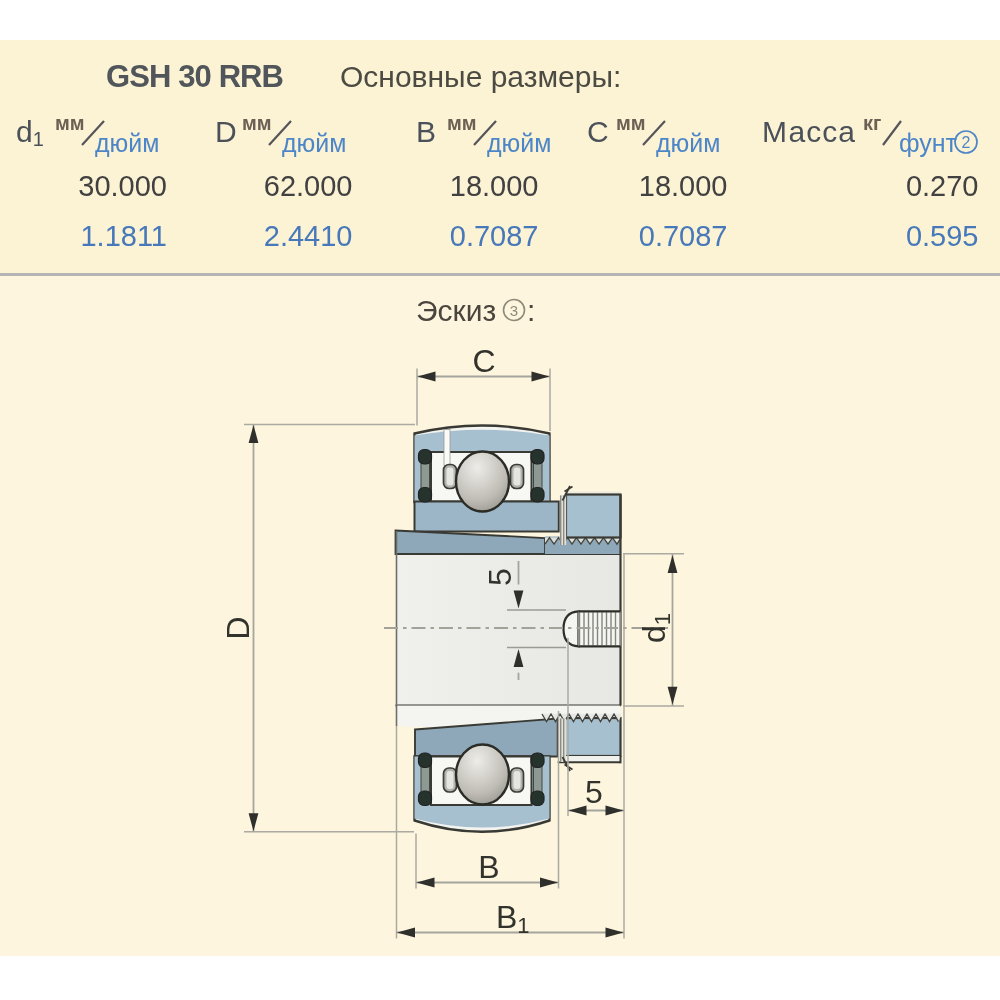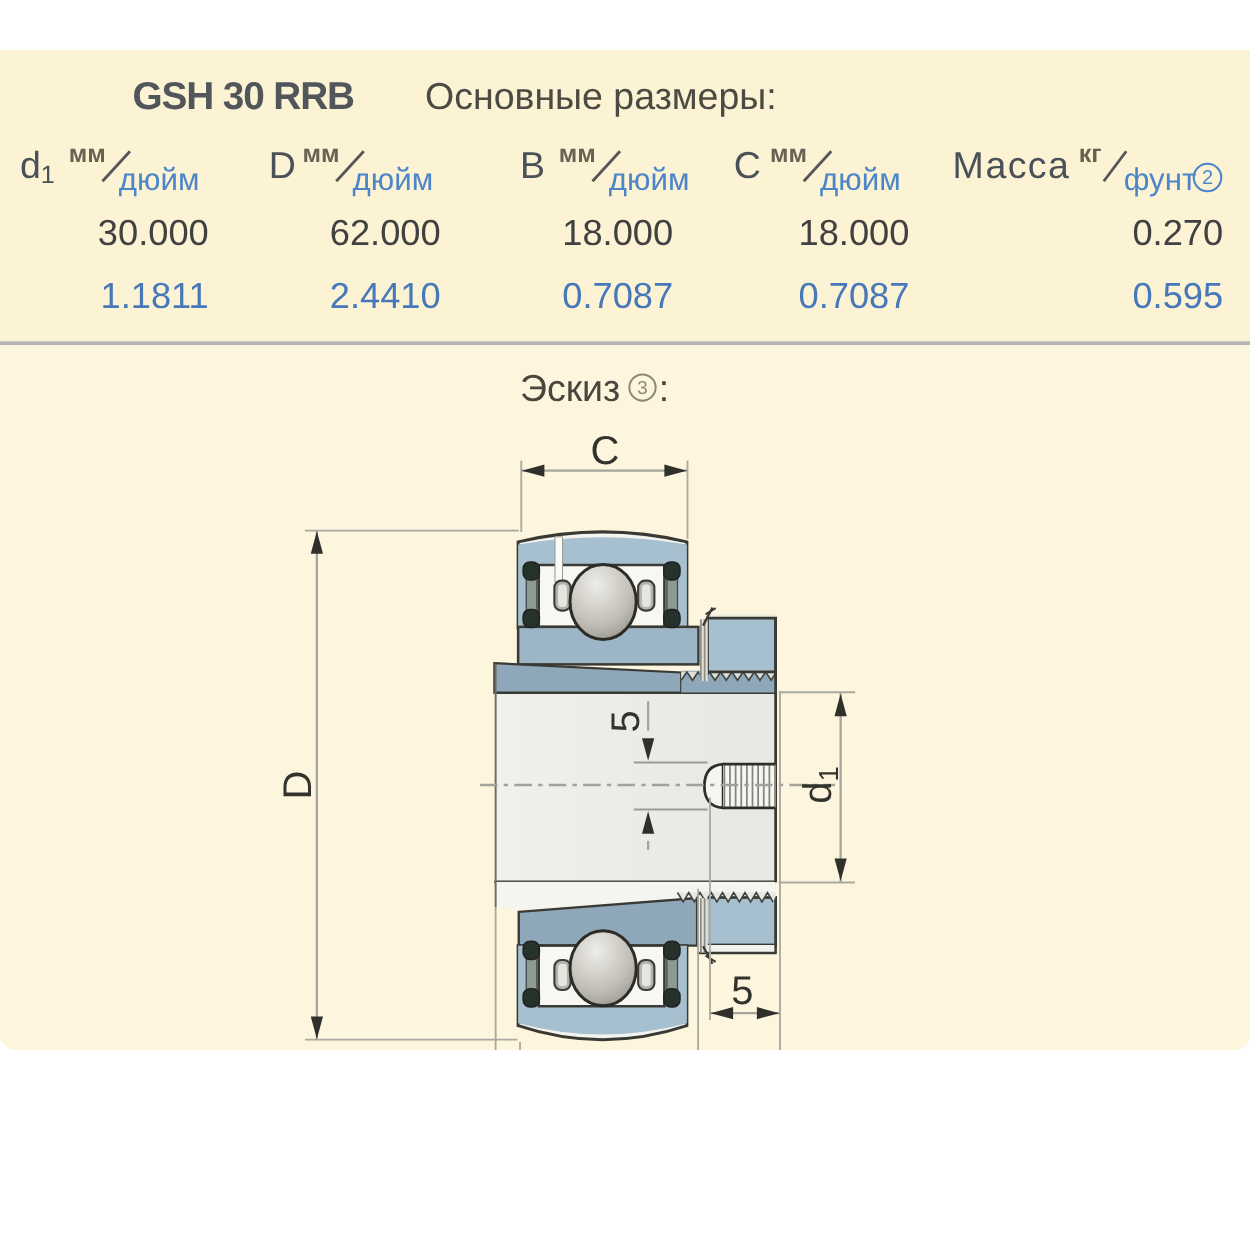--- a/index.html
+++ b/index.html
@@ -1,14 +1,14 @@
 <!DOCTYPE html>
 <html><head><meta charset="utf-8"><style>
 html,body{margin:0;padding:0;background:#fff;}
-#page{position:relative;width:1000px;height:840px;overflow:hidden;background:#fff;font-family:"Liberation Sans",sans-serif;border-radius:12px;}
+#page{position:relative;width:1000px;height:1000px;overflow:hidden;background:#fff;font-family:"Liberation Sans",sans-serif;border-radius:12px;}
 .s1{position:absolute;left:0;top:40px;width:1000px;height:233px;background:#fcf2d4;}
 .sep{position:absolute;left:0;top:273px;width:1000px;height:3px;background:#b4b4b4;}
 .s2{position:absolute;left:0;top:276px;width:1000px;height:680px;background:#fdf5de;}
 svg{position:absolute;left:0;top:0;}
 </style></head><body>
 <div id="page">
 <div class="s1"></div>
 <div class="sep"></div>
 <div class="s2"></div>
 <svg width="1000" height="1000" viewBox="0 0 1000 1000">

